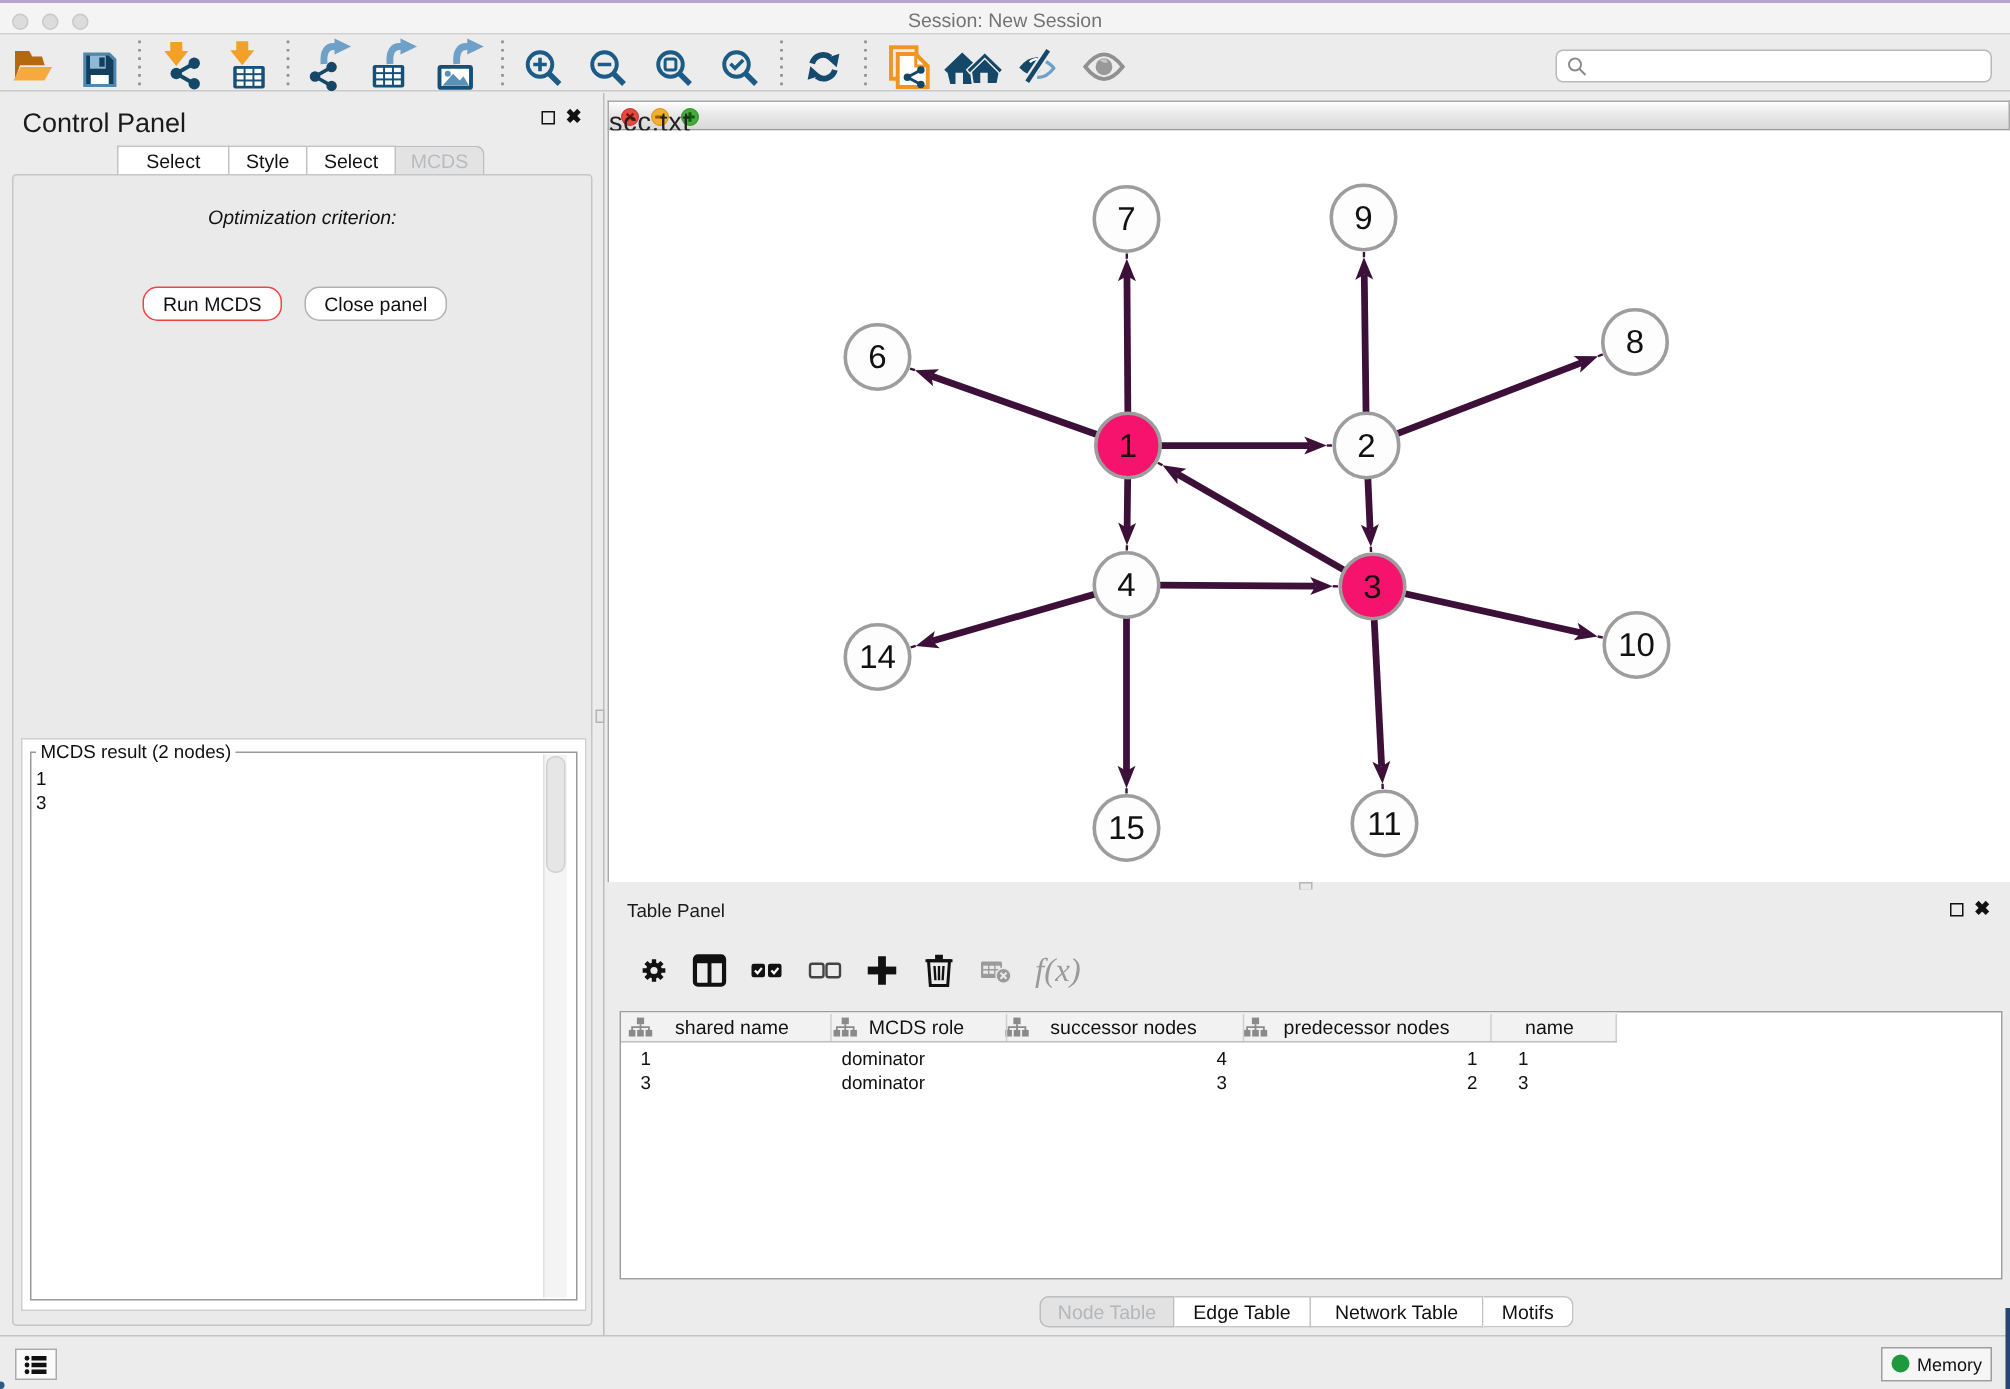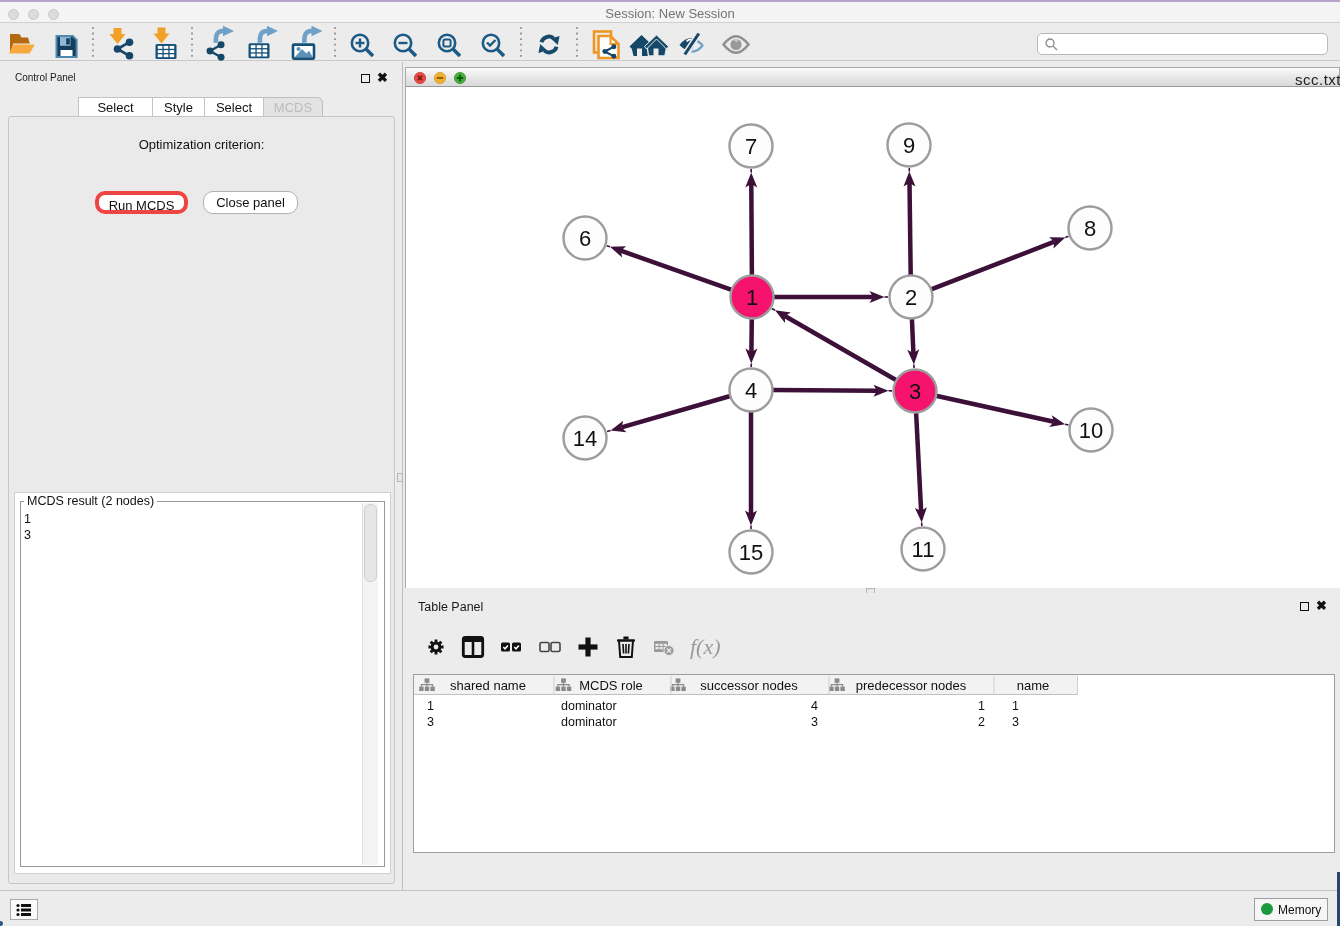--- a/index.html
+++ b/index.html
@@ -179,34 +179,34 @@
 
 <div class="abs" style="left:1037px;top:9px;width:291px;height:22px;background:#fff;border:1px solid #b9b9b9;border-radius:5px;">
   <svg width="13" height="13" viewBox="0 0 13 13" style="margin:4px 0 0 7px;">
         <circle cx="5" cy="5" r="4" fill="none" stroke="#8a8a8a" stroke-width="1.3"></circle>
         <line x1="8" y1="8" x2="12" y2="12" stroke="#8a8a8a" stroke-width="1.3"></line>
       </svg>
 </div>
 </div>
 
 <div class="abs" id="cpanel" style="left:0;top:62px;width:403px;height:828px;background:#ececec;border-right:1px solid #bdbdbd;">
-  <div class="abs" style="left:15px;top:10px;font-size:10px;color:#1a1a1a;">Control Panel</div>
+  <div class="abs" style="left:15px;top:10px;font-size:18px;color:#1a1a1a;">Control Panel</div>
   <div class="abs" style="left:361px;top:12px;width:9px;height:9px;border:1.6px solid #111;"></div>
   <div class="abs" style="left:377px;top:8px;font-size:13px;font-weight:bold;color:#111;">✖</div>
 
   <div class="abs" style="left:78px;top:35px;height:20px;display:flex;font-size:13px;">
     <div style="width:74px;background:#fff;border:1px solid #c3c3c3;border-right:none;text-align:center;line-height:19px;color:#111;">Select</div>
     <div style="width:52px;background:#fff;border:1px solid #c3c3c3;border-right:none;text-align:center;line-height:19px;color:#111;">Style</div>
     <div style="width:60px;background:#fff;border:1px solid #c3c3c3;text-align:center;line-height:19px;color:#111;">Select</div>
     <div style="width:59px;background:#e3e3e3;border:1px solid #bdbdbd;border-left:none;border-radius:0 6px 0 0;text-align:center;line-height:19px;color:#b9bcbf;">MCDS</div>
   </div>
 
   <div class="abs" style="left:8px;top:54px;width:387px;height:768px;background:#eaeaea;border:1px solid #c6c6c6;border-radius:3px;"></div>
-  <div class="abs" style="left:0;top:75px;width:403px;text-align:center;font-size:13px;color:#111;">Optimization criterion:</div>
-  <div class="abs" style="left:95px;top:129px;width:93px;height:23px;background:#fff;border:4px solid #ef4444;border-radius:10px;font-size:13px;color:#111;text-align:center;line-height:21px;">Run MCDS</div>
+  <div class="abs" style="left:0;top:75px;width:403px;text-align:center;font-size:13px;color:#111;font-style:italic;">Optimization criterion:</div>
+  <div class="abs" style="left:95px;top:129px;width:93px;height:23px;background:#fff;border:1px solid #ef4444;border-radius:10px;font-size:13px;color:#111;text-align:center;line-height:21px;">Run MCDS</div>
   <div class="abs" style="left:203px;top:129px;width:95px;height:23px;background:#fff;border:1px solid #b1b1b1;border-radius:10px;font-size:13px;color:#111;text-align:center;line-height:21px;">Close panel</div>
 
   <div class="abs" style="left:14px;top:430px;width:377px;height:382px;background:#fff;border:1px solid #cfcfcf;">
     <div class="abs" style="left:5px;top:8px;width:365px;height:366px;border:1px solid #9a9a9a;"></div>
     <div class="abs" style="left:9px;top:1px;background:#fff;padding:0 3px;font-size:12.5px;color:#111;">MCDS result (2 nodes)</div>
     <div class="abs" style="left:9px;top:18px;font-size:12.5px;color:#111;line-height:16px;">1<br>3</div>
     <div class="abs" style="left:347px;top:10px;width:16px;height:362px;background:#f4f4f4;border-left:1px solid #e0e0e0;">
       <div class="abs" style="left:1px;top:1px;width:13px;height:78px;background:#e6e6e6;border:1px solid #d0d0d0;border-radius:6px;"></div>
     </div>
   </div>
@@ -217,21 +217,21 @@
 <div class="abs" id="netwin" style="left:405px;top:62px;width:935px;height:531px;">
   <div class="abs" style="left:0;top:5px;width:935px;height:20px;background:linear-gradient(#fdfdfd,#e9e9e9 45%,#d9d9d9);border:1px solid #a9a9a9;border-bottom:1px solid #9a9a9a;">
     <svg class="abs" style="left:8px;top:4px;" width="62" height="12" viewBox="0 0 62 12">
       <circle cx="6" cy="6" r="5.6" fill="#e9493f" stroke="#c43b32" stroke-width="0.8"></circle>
       <path d="M 3.8 3.8 L 8.2 8.2 M 8.2 3.8 L 3.8 8.2" stroke="#7e1510" stroke-width="1.6"></path>
       <circle cx="26" cy="6" r="5.6" fill="#f1b12e" stroke="#d79a27" stroke-width="0.8"></circle>
       <rect x="22.8" y="5" width="6.4" height="2" fill="#985d0a"></rect>
       <circle cx="46" cy="6" r="5.6" fill="#46ad3c" stroke="#3a9431" stroke-width="0.8"></circle>
       <path d="M 45 2.8 L 47 2.8 L 47 5 L 49.2 5 L 49.2 7 L 47 7 L 47 9.2 L 45 9.2 L 45 7 L 42.8 7 L 42.8 5 L 45 5 Z" fill="#0f5c0c"></path>
     </svg>
-    <div class="abs" style="left:0;top:3px;width:935px;text-align:right;font-size:15px;color:#222;letter-spacing:0.5px;">scc.txt</div>
+    <div class="abs" style="left:0;top:3px;width:935px;text-align:left;font-size:18px;color:#222;letter-spacing:0.5px;">scc.txt</div>
   </div>
   <div class="abs" style="left:0;top:25px;width:935px;height:501px;background:#fff;border-left:1px solid #a9a9a9;">
     <svg width="935" height="501" viewBox="405 87 935 501" font-family="Liberation Sans, sans-serif">
 <line x1="750.9" y1="275.5" x2="750.3" y2="184.0" stroke="#3c1038" stroke-width="4.5"></line>
 <line x1="750.2" y1="172.5" x2="750.2" y2="169.0" stroke="#3c1038" stroke-width="1.6"></line>
 <polygon points="750.2,172.5 756.3,187.5 750.3,184.0 744.3,187.5" fill="#3c1038"></polygon>
 <line x1="730.7" y1="289.8" x2="619.8" y2="250.7" stroke="#3c1038" stroke-width="4.5"></line>
 <line x1="609.0" y1="246.8" x2="605.7" y2="245.7" stroke="#3c1038" stroke-width="1.6"></line>
 <polygon points="609.0,246.8 625.1,246.2 619.8,250.7 621.1,257.5" fill="#3c1038"></polygon>
 <line x1="772.5" y1="297.0" x2="872.0" y2="297.0" stroke="#3c1038" stroke-width="4.5"></line>
@@ -385,20 +385,26 @@
         <text x="571" y="15" text-anchor="end">1</text>
         <text x="598" y="15">1</text>
       <text x="13" y="31">3</text>
         <text x="147" y="31">dominator</text>
         <text x="404" y="31" text-anchor="end">3</text>
         <text x="571" y="31" text-anchor="end">2</text>
         <text x="598" y="31">3</text>
     </svg>
   </div>
 
+  <div class="abs" style="left:288px;top:271px;height:21px;display:flex;font-size:13px;">
+    <div style="width:90px;background:#e2e2e2;border:1px solid #bdbdbd;border-radius:6px 0 0 6px;text-align:center;line-height:20px;color:#b4b7ba;">Node Table</div>
+    <div style="width:91px;background:#fff;border:1px solid #c3c3c3;border-left:none;text-align:center;line-height:20px;color:#111;">Edge Table</div>
+    <div style="width:115px;background:#fff;border:1px solid #c3c3c3;border-left:none;text-align:center;line-height:20px;color:#111;">Network Table</div>
+    <div style="width:60px;background:#fff;border:1px solid #c3c3c3;border-left:none;border-radius:0 6px 6px 0;text-align:center;line-height:20px;color:#111;">Motifs</div>
+  </div>
 </div>
 
 <div class="abs" style="left:0;top:890px;width:1340px;height:36px;background:#ececec;border-top:1px solid #c3c3c3;">
   <div class="abs" style="left:10px;top:8px;width:28px;height:21px;background:#fafafa;border:1px solid #ababab;text-align:center;">
     <svg width="16" height="14" viewBox="0 0 16 14" style="margin-top:3px;">
       <circle cx="2" cy="2.5" r="1.6" fill="#111"></circle>
         <rect x="5" y="1" width="10" height="3" fill="#111"></rect>
       <circle cx="2" cy="7" r="1.6" fill="#111"></circle>
         <rect x="5" y="5.5" width="10" height="3" fill="#111"></rect>
       <circle cx="2" cy="11.5" r="1.6" fill="#111"></circle>

